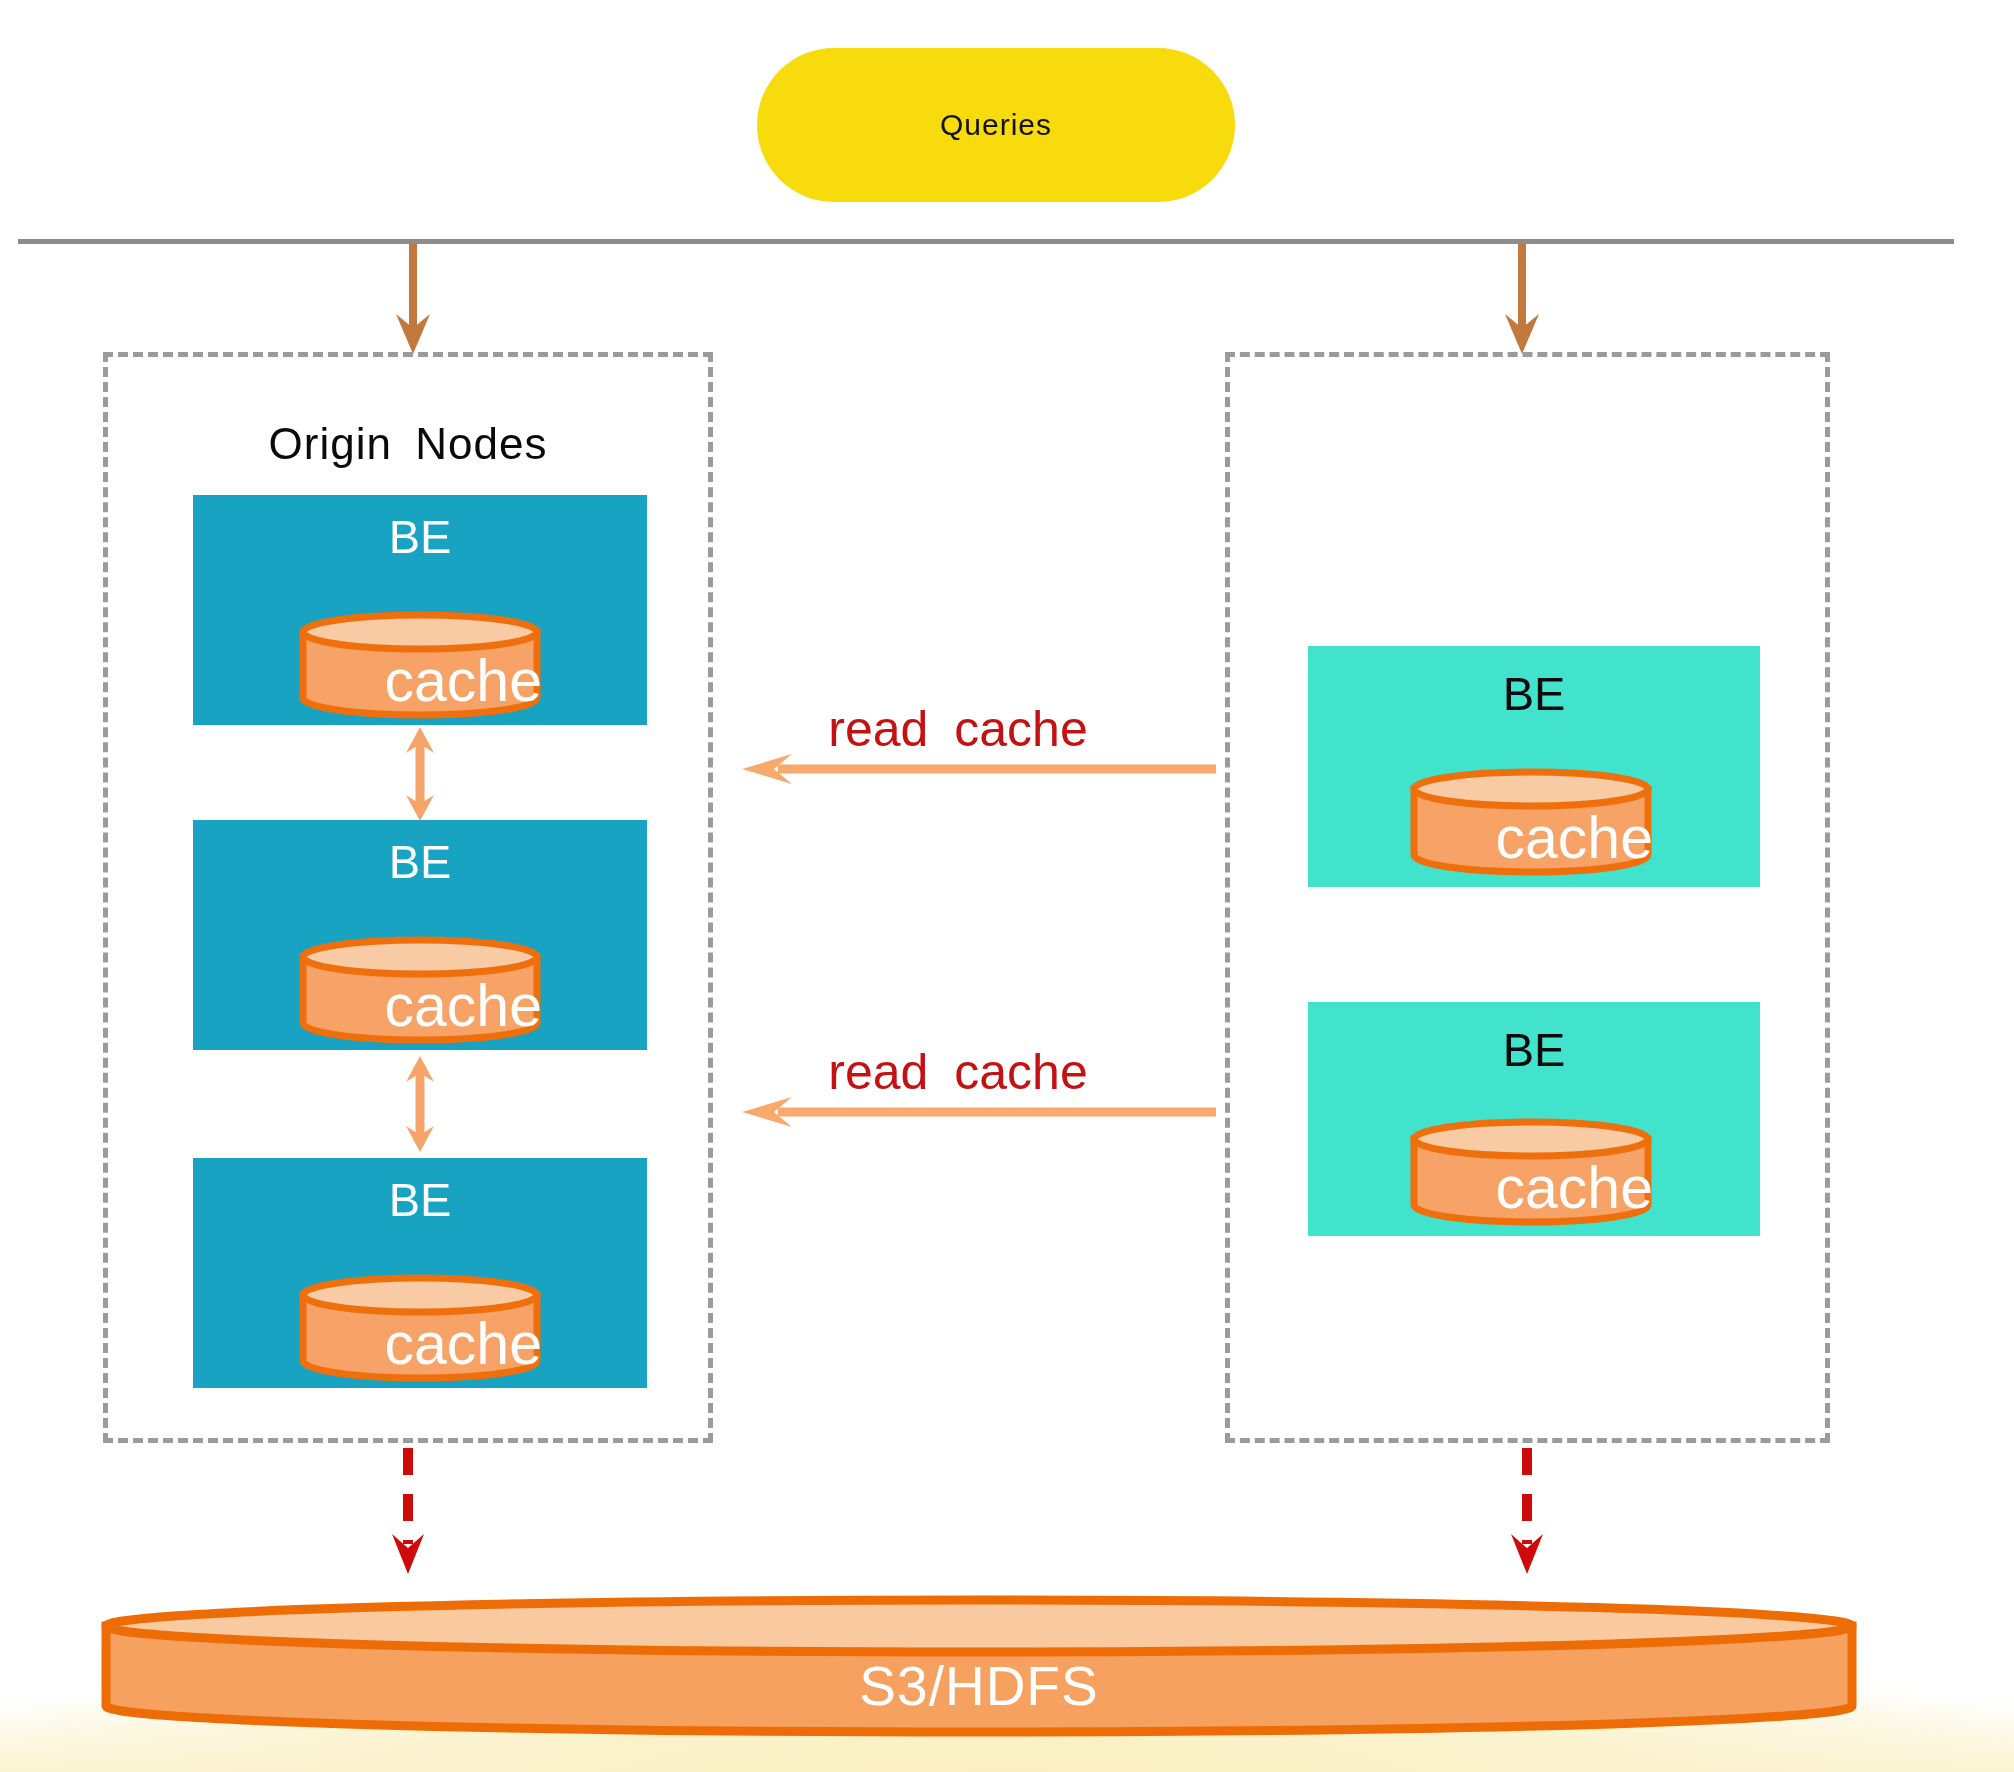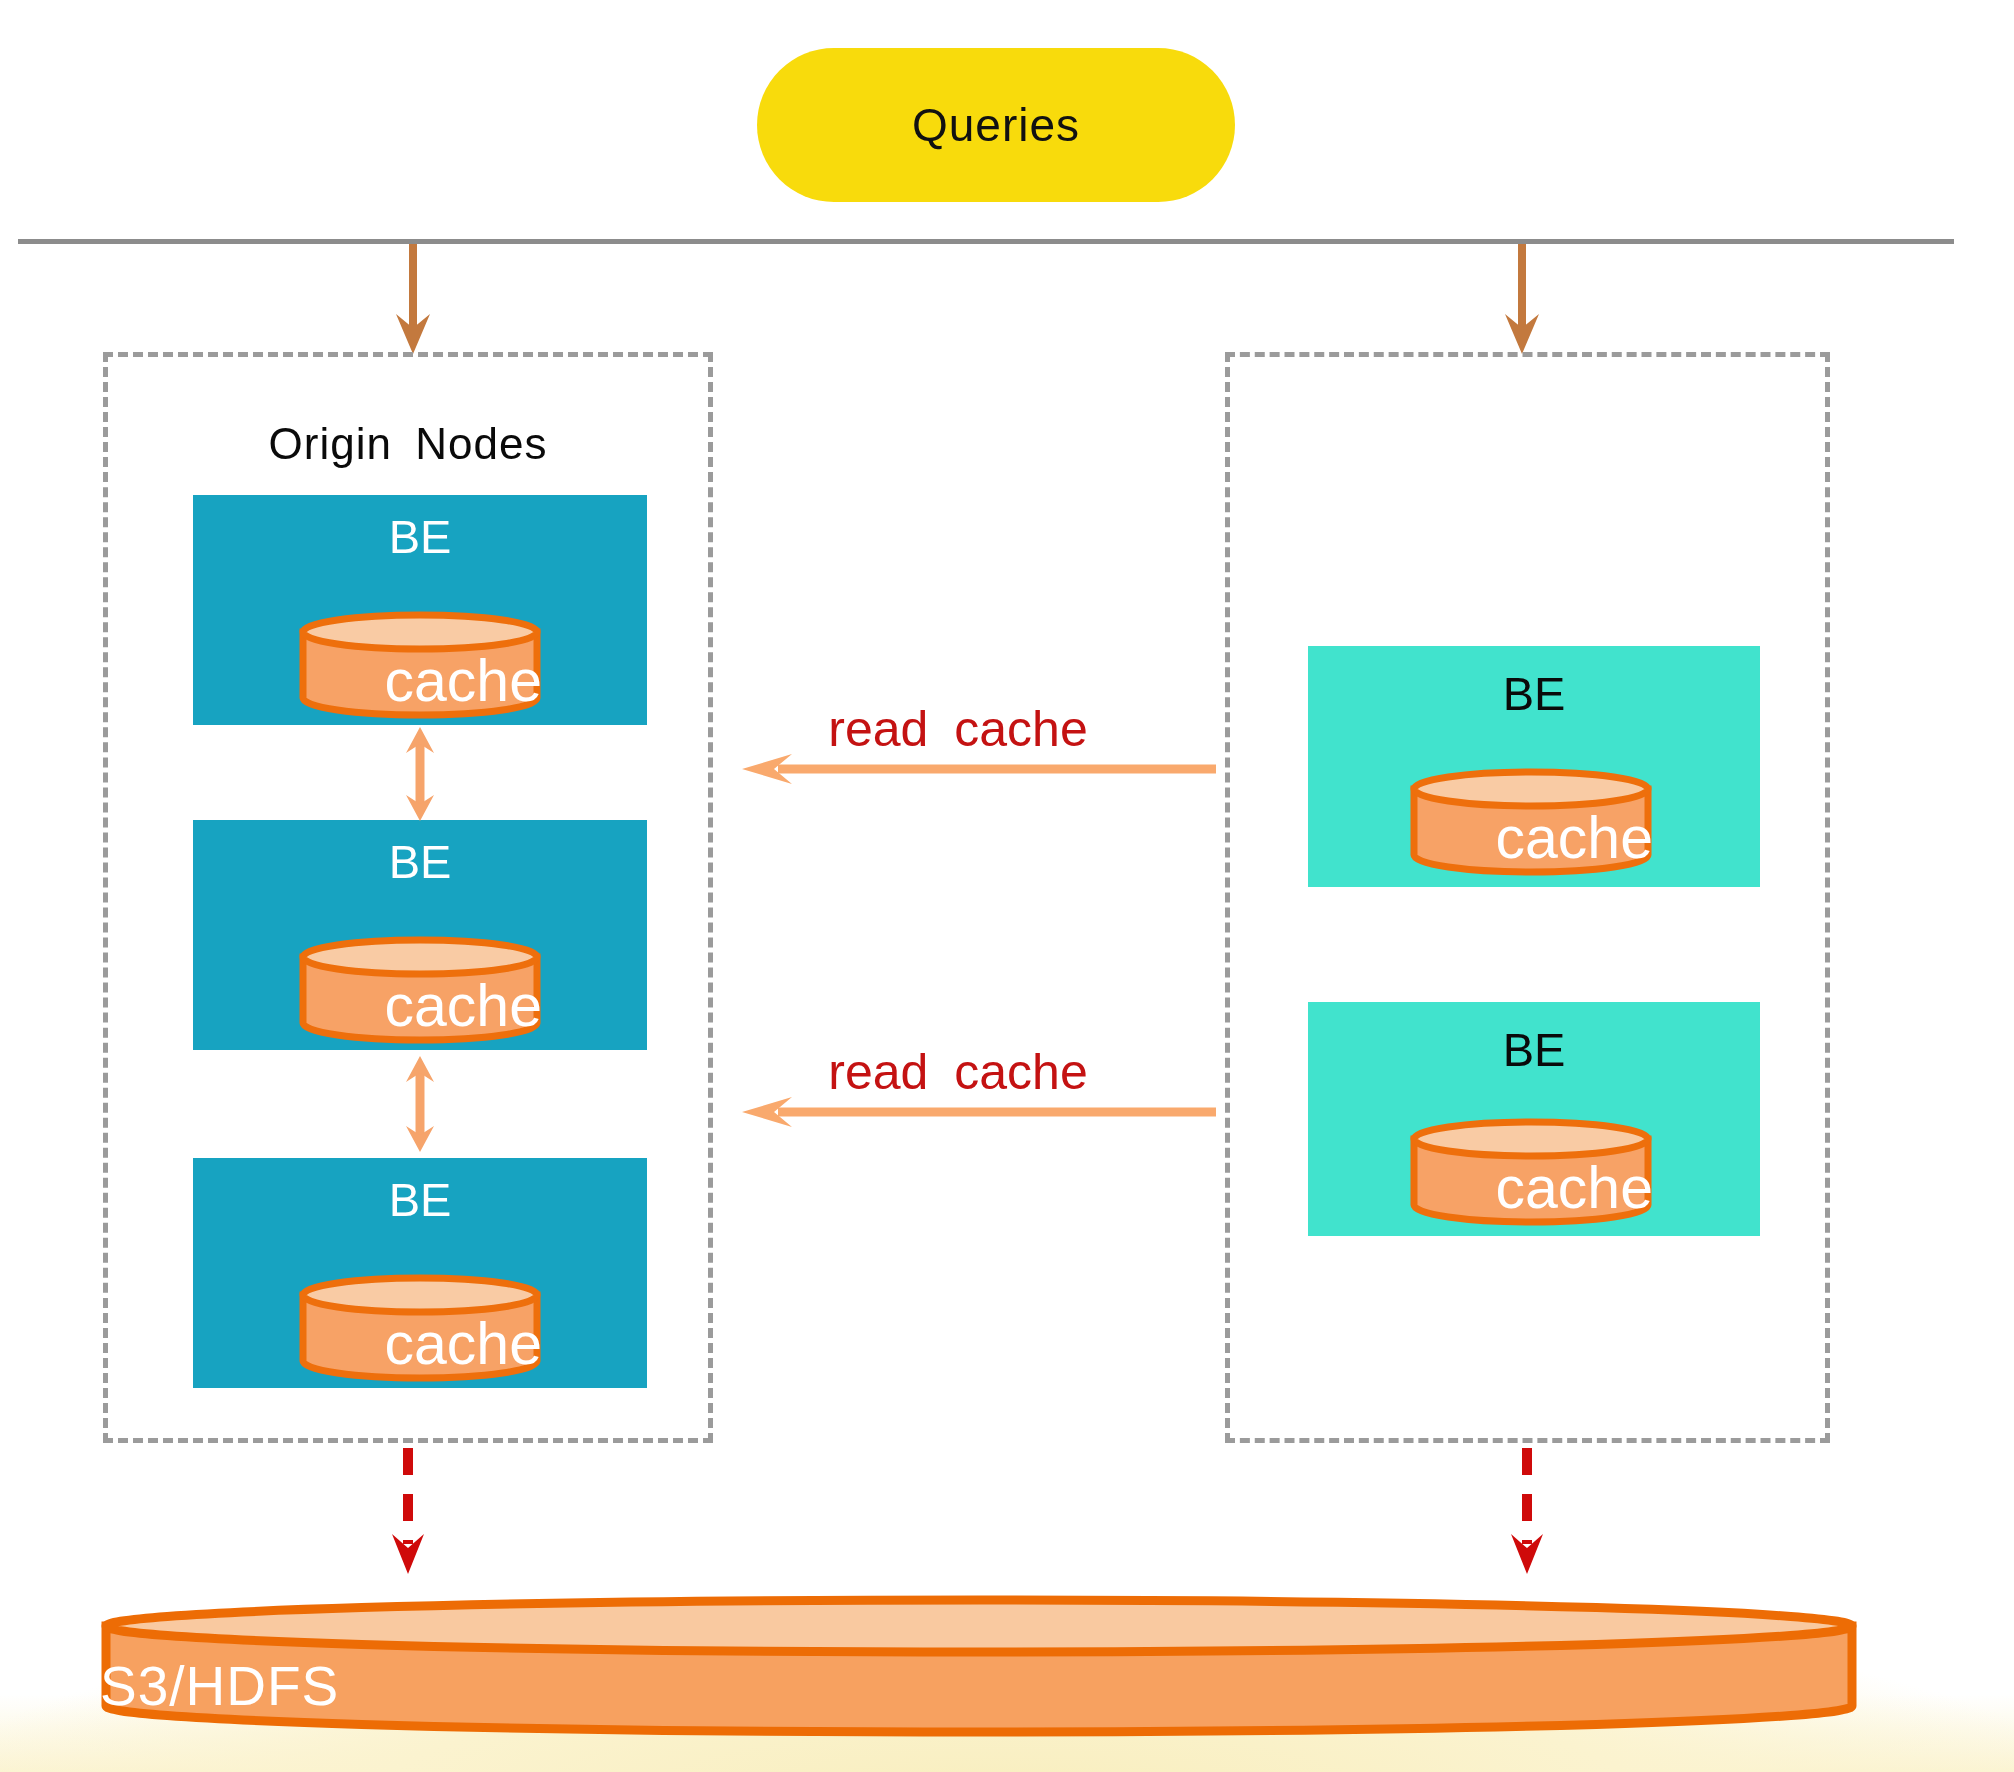--- a/index.html
+++ b/index.html
@@ -11,21 +11,21 @@
     overflow:hidden;
   }
   .abs{position:absolute;}
 
   
   #queries-pill{
     left:757px;top:48px;width:478px;height:154px;
     background:#F8DB0C;border-radius:80px;
     display:flex;align-items:center;justify-content:center;
   }
-  #queries-pill span{font-size:46px;color:#111;letter-spacing:1px;}
+  #queries-pill span{font-size:30px;color:#111;letter-spacing:1px;}
 
   
   #bus-line{left:18px;top:239px;width:1936px;height:5px;background:#8C8C8C;}
 
   
   .node-panel{border:5px dashed #9B9B9B;box-sizing:border-box;background:transparent;}
   #origin-panel{left:103px;top:352px;width:610px;height:1091px;}
   #new-panel{left:1225px;top:352px;width:605px;height:1091px;}
   .panel-title{
     left:0;top:30px;width:100%;text-align:center;
@@ -56,21 +56,21 @@
   .read-label{
     width:520px;text-align:center;
     font-size:50px;color:#C41212;word-spacing:12px;
   }
   #read-label-1{left:698px;top:700px;}
   #read-label-2{left:698px;top:1043px;}
 
   
   #storage-wrap{left:100px;top:1594px;width:1758px;height:160px;z-index:2;}
   #storage-label{
-    left:100px;top:1654px;width:1758px;text-align:left;
+    left:100px;top:1654px;width:1758px;text-align:center;
     font-size:55px;color:#ffffff;z-index:3;letter-spacing:1px;
   }
 
   
   #bottom-glow{
     left:0;top:1600px;width:2014px;height:172px;z-index:1;
     background:
       radial-gradient(ellipse 1400px 260px at 50% 115%, #F8EEBE 0%, #FBF3CF 45%, rgba(255,255,255,0) 78%),
       linear-gradient(180deg, rgba(255,255,255,0) 55%, #FBF4D3 100%);
   }

